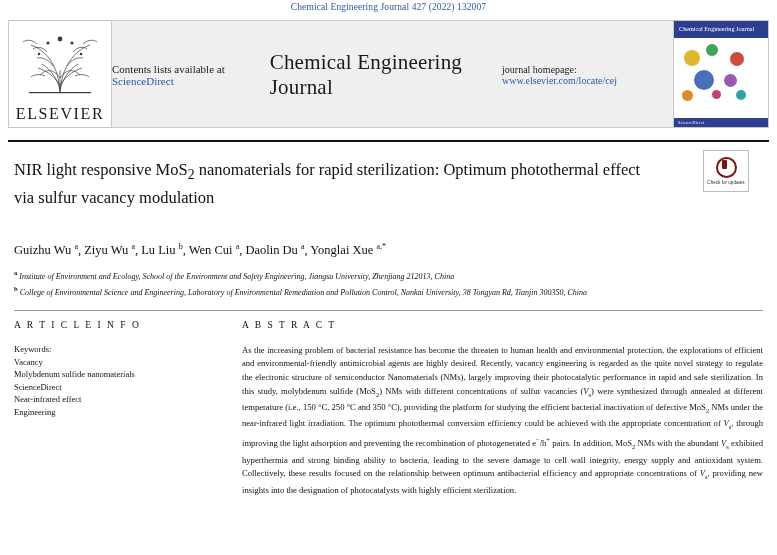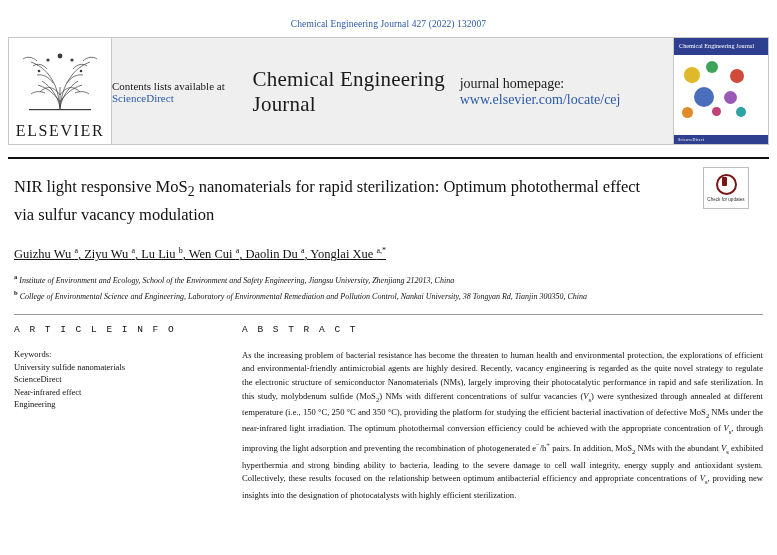--- a/index.html
+++ b/index.html
@@ -19,21 +19,21 @@
     width: 777px;
     height: 555px;
   }
 
   
   .running-head {
     text-align: center;
     font-family: "Liberation Serif", serif;
     font-size: 9.5px;
     color: #2b59a8;
-    padding-top: 19px;
+    padding-top: 2px;
     letter-spacing: 0.1px;
   }
 
   
   .masthead {
     display: flex;
     align-items: stretch;
     margin: 8px 8px 0 8px;
     height: 108px;
   }
@@ -80,21 +80,21 @@
   }
   .contents-line .sd {
     color: #2b59a8;
   }
   .journal-title {
     font-size: 21px;
     color: #1a1a1a;
     letter-spacing: 0.2px;
   }
   .homepage-line {
-    font-size: 14px;
+    font-size: 10px;
     color: #1a1a1a;
   }
   .homepage-line .url {
     color: #2b59a8;
   }
   .cover {
     width: 96px;
     border: 1px solid #c8c8c8;
     box-sizing: border-box;
     background: #ffffff;
@@ -181,24 +181,23 @@
   .crossmark-label {
     font-size: 4.6px;
     color: #333;
     text-align: center;
     line-height: 5.5px;
     font-family: "Liberation Sans", sans-serif;
   }
 
   
   .authors {
-    margin: 20px 14px 0 14px;
+    margin: 33px 14px 0 14px;
     font-size: 12.5px;
     color: #111;
-    text-decoration: underline;
   }
   .authors sup { font-size: 8px; }
   .affiliations {
     margin: 9px 14px 0 14px;
     font-size: 8px;
     line-height: 11.5px;
     font-style: italic;
     color: #111;
     width: 640px;
   }
@@ -214,21 +213,21 @@
     display: flex;
     margin: 9px 14px 0 14px;
     gap: 28px;
   }
   .col-left { width: 200px; }
   .col-right { flex: 1; }
   .sec-head {
     font-size: 9.5px;
     letter-spacing: 2px;
     color: #111;
-    font-family: Liberation Mono, monospace;
+    font-family: Liberation Serif, serif;
     margin-bottom: 14px;
   }
   .kw-title {
     font-size: 8.5px;
     color: #111;
     margin-bottom: 2px;
   }
   .kw-item {
     font-size: 8.5px;
     line-height: 12.5px;
@@ -338,21 +337,22 @@
     <div><sup>b</sup> College of Environmental Science and Engineering, Laboratory of Environmental Remediation and Pollution Control, Nankai University, 38 Tongyan Rd, Tianjin 300350, China</div>
   </div>
 
   <hr class="rule-thin">
 
   <div class="columns">
 
     <div class="col-left">
       <div class="sec-head">A R T I C L E   I N F O</div>
       <div class="kw-title">Keywords:</div>
-      <div class="kw-item">University sulfide nanomaterials</div>
+      <div class="kw-item">Vacancy</div>
+      <div class="kw-item">Molybdenum sulfide nanomaterials</div>
       <div class="kw-item">ScienceDirect</div>
       <div class="kw-item">Near-infrared effect</div>
       <div class="kw-item">Engineering</div>
     </div>
 
     <div class="col-right">
       <div class="sec-head">A B S T R A C T</div>
       <div class="abstract-text">
         As the increasing problem of bacterial resistance has become the threaten to human health and environmental
         protection, the explorations of efficient and environmental-friendly antimicrobial agents are highly desired.

